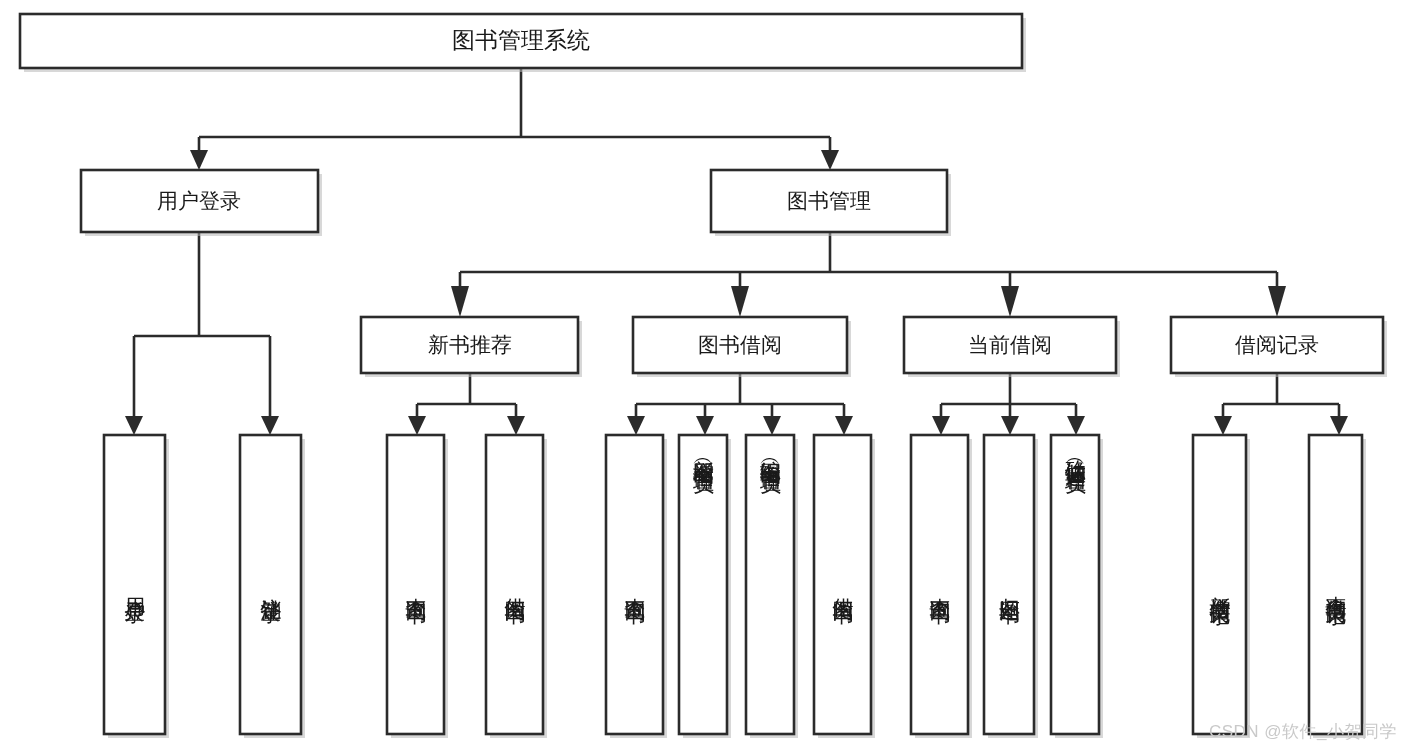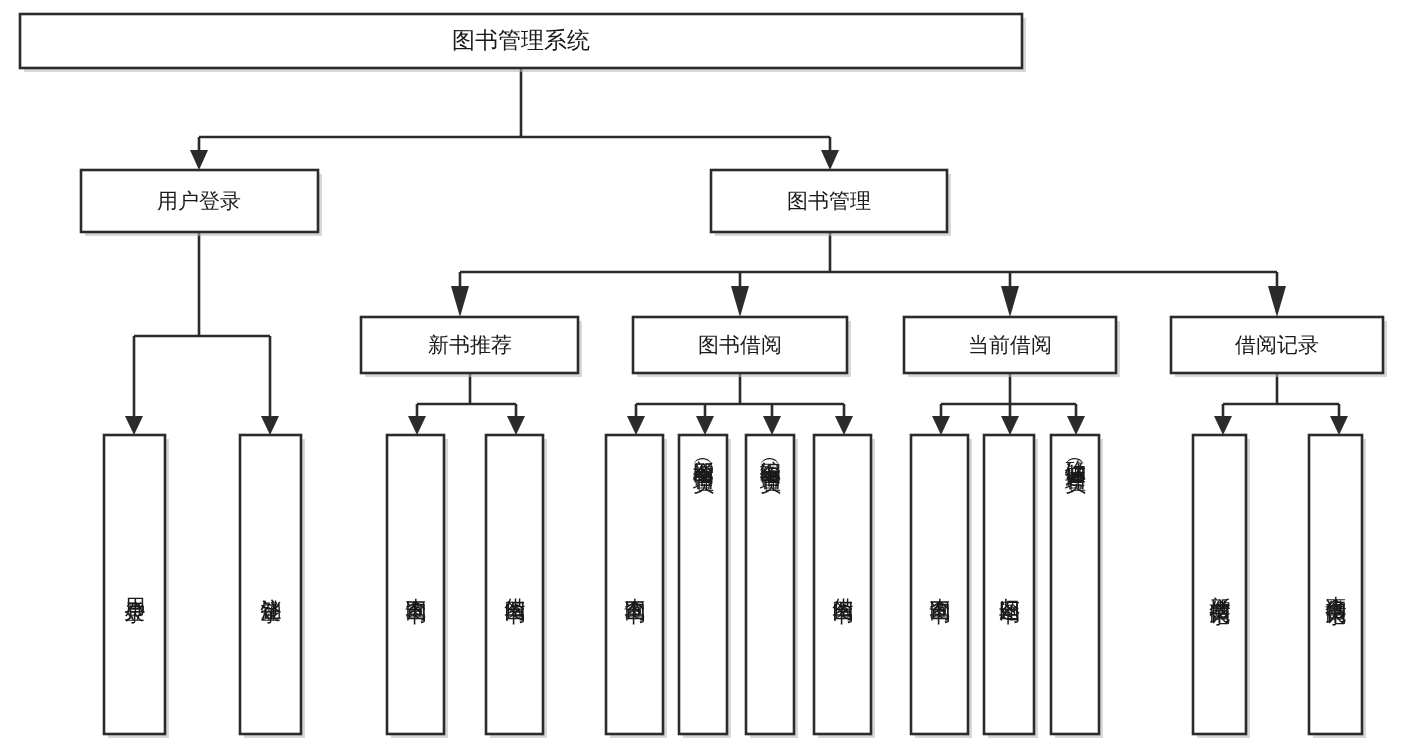--- a/index.html
+++ b/index.html
@@ -274,14 +274,15 @@
     <span class="leaf-label" style="margin-top:8px;">确认归还（管理员）</span>
   </div>
 
   <div class="leaf-label-wrap" style="left:1193px; top:435px; width:53px; height:299px;">
     <span class="leaf-label">新增借阅记录</span>
   </div>
   <div class="leaf-label-wrap" style="left:1309px; top:435px; width:53px; height:299px;">
     <span class="leaf-label">查询借阅记录</span>
   </div>
 
+  <div class="watermark">CSDN @软件_小贺同学</div>
 
 </div>
 
 </body></html>

